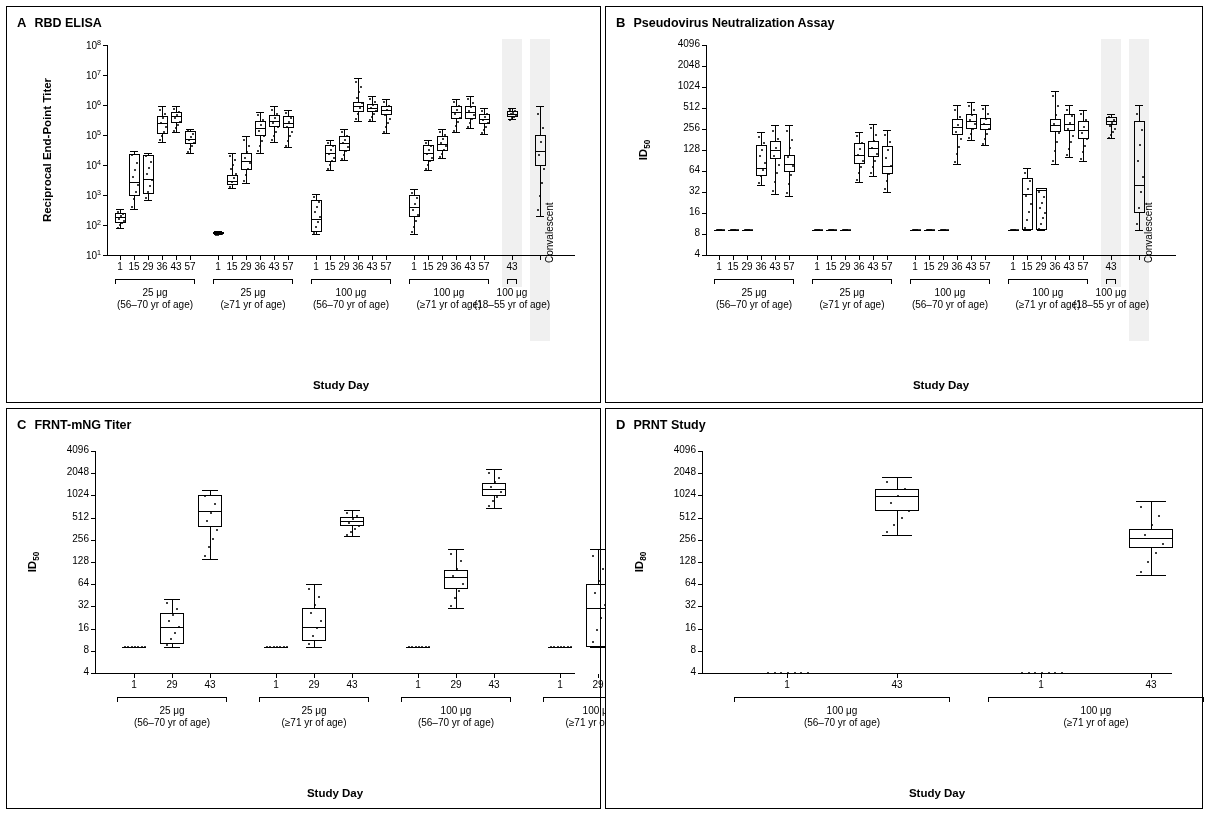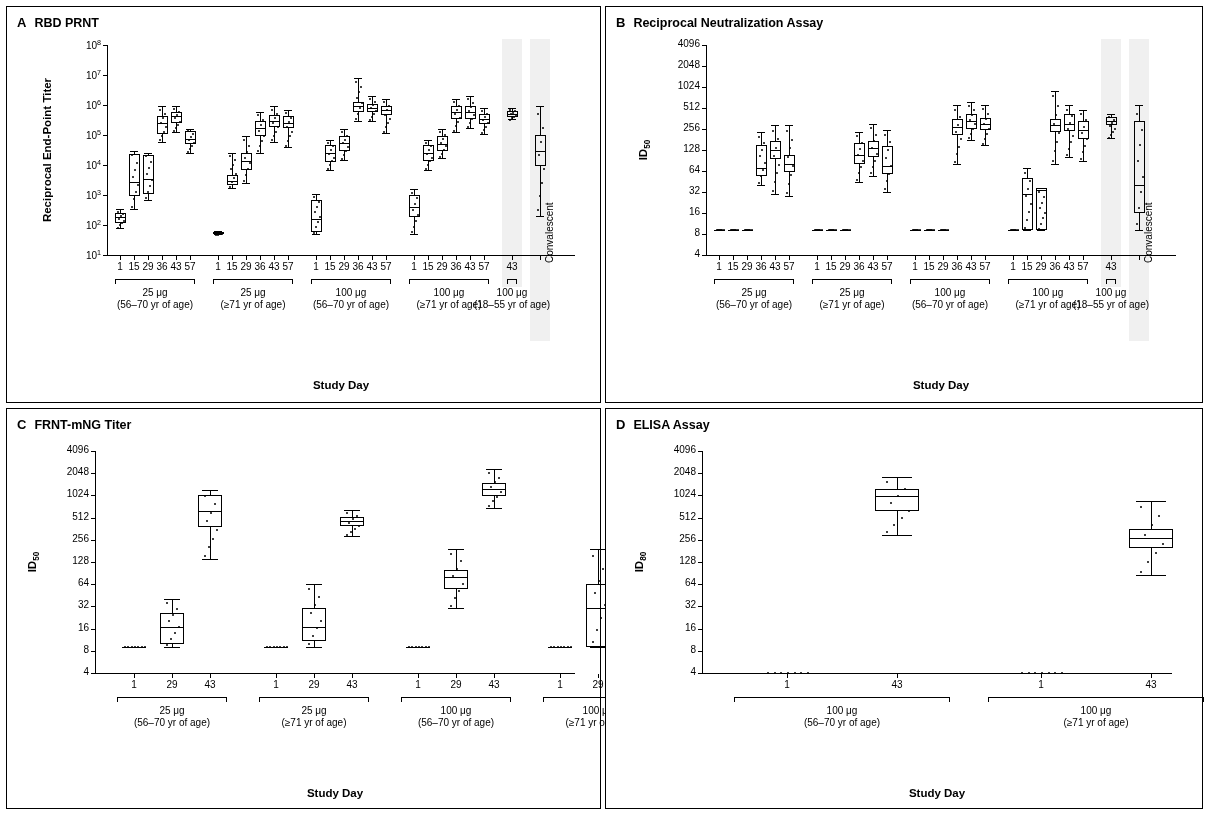--- a/index.html
+++ b/index.html
@@ -34,21 +34,21 @@
   sup{font-size:0.72em;}
 </style>
 </head>
 <body>
 
 <div id="page">
 
   <div class="panel" style="left:6px;top:6px;width:595px;height:397px;">
     <div class="panel-head">
       <span class="panel-letter">A</span>
-      <span class="panel-title">RBD PRNT</span>
+      <span class="panel-title">RBD ELISA</span>
     </div>
     <div class="plotarea" id="plotA" style="left:0;top:0;width:595px;height:397px;">
         <div class="shaded" style="left:495px;top:32px;width:20px;height:248px;"></div>
         <div class="shaded" style="left:523px;top:32px;width:20px;height:302px;"></div>
         <div class="axis-line" style="left:100px;top:38px;width:1px;height:210px;"></div>
         <div class="axis-line" style="left:100px;top:248px;width:468px;height:1px;"></div>
         <div class="ytick-mark" style="left:96px;top:248px;"></div>
         <div class="ytick-label" style="left:58px;top:241px;width:36px;">10<sup>1</sup></div>
         <div class="ytick-mark" style="left:96px;top:218px;"></div>
         <div class="ytick-label" style="left:58px;top:211px;width:36px;">10<sup>2</sup></div>
@@ -526,21 +526,21 @@
         <div class="pt" style="left:531px;top:147px;"></div>
         <div class="pt" style="left:533px;top:134px;"></div>
         <div class="pt" style="left:535px;top:120px;"></div>
         <div class="pt" style="left:530px;top:106px;"></div>
       </div>
   </div>
 
   <div class="panel" style="left:605px;top:6px;width:598px;height:397px;">
     <div class="panel-head">
       <span class="panel-letter">B</span>
-      <span class="panel-title">Reciprocal Neutralization Assay</span>
+      <span class="panel-title">Pseudovirus Neutralization Assay</span>
     </div>
     <div class="plotarea" id="plotB" style="left:0;top:0;width:598px;height:397px;">
         <div class="shaded" style="left:495px;top:32px;width:20px;height:248px;"></div>
         <div class="shaded" style="left:523px;top:32px;width:20px;height:302px;"></div>
         <div class="axis-line" style="left:100px;top:38px;width:1px;height:210px;"></div>
         <div class="axis-line" style="left:100px;top:248px;width:470px;height:1px;"></div>
         <div class="ytick-mark" style="left:96px;top:248px;"></div>
         <div class="ytick-label" style="left:58px;top:241px;width:36px;">4</div>
         <div class="ytick-mark" style="left:96px;top:227px;"></div>
         <div class="ytick-label" style="left:58px;top:220px;width:36px;">8</div>
@@ -1229,21 +1229,21 @@
         <div class="pt" style="left:691px;top:87px;"></div>
         <div class="pt" style="left:695px;top:81px;"></div>
         <div class="pt" style="left:699px;top:74px;"></div>
         <div class="pt" style="left:689px;top:68px;"></div>
       </div>
   </div>
 
   <div class="panel" style="left:605px;top:408px;width:598px;height:401px;">
     <div class="panel-head">
       <span class="panel-letter">D</span>
-      <span class="panel-title">ELISA Assay</span>
+      <span class="panel-title">PRNT Study</span>
     </div>
     <div class="plotarea" id="plotD" style="left:0;top:0;width:598px;height:401px;">
         <div class="axis-line" style="left:96px;top:42px;width:1px;height:222px;"></div>
         <div class="axis-line" style="left:96px;top:264px;width:470px;height:1px;"></div>
         <div class="ytick-mark" style="left:92px;top:264px;"></div>
         <div class="ytick-label" style="left:54px;top:257px;width:36px;">4</div>
         <div class="ytick-mark" style="left:92px;top:242px;"></div>
         <div class="ytick-label" style="left:54px;top:235px;width:36px;">8</div>
         <div class="ytick-mark" style="left:92px;top:220px;"></div>
         <div class="ytick-label" style="left:54px;top:213px;width:36px;">16</div>

